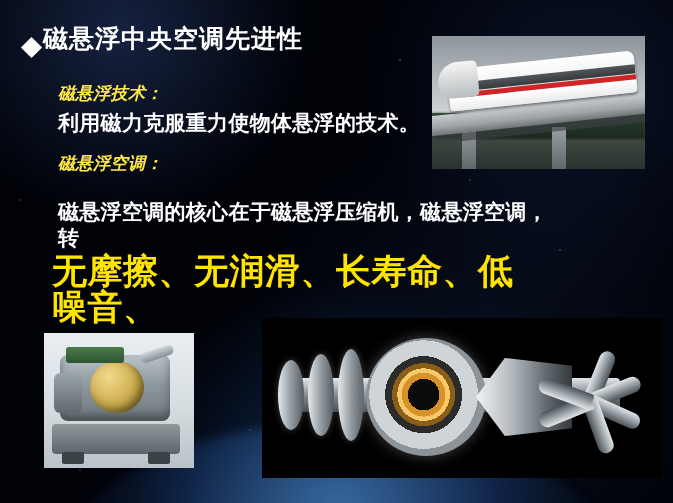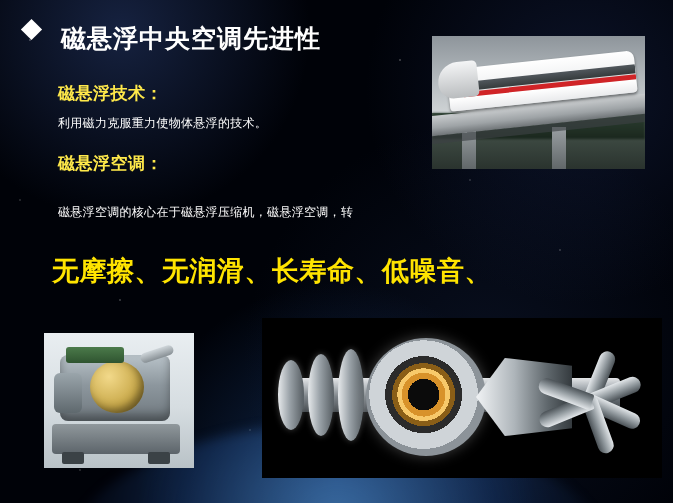--- a/index.html
+++ b/index.html
@@ -55,22 +55,22 @@
     background: radial-gradient(ellipse at 50% 30%, rgba(90,160,230,0.55) 0%, rgba(35,80,150,0.35) 40%, rgba(0,0,0,0) 70%);
     filter: blur(6px);
   }
 
   
   .title-row {
     position: absolute;
     left: 24px;
     top: 22px;
     display: flex;
-    align-items: flex-start;
-    gap: 22px;
+    align-items: flex-end;
+    gap: 4px;
   }
   .diamond {
     width: 15px;
     height: 15px;
     background: #ffffff;
     transform: rotate(45deg);
     flex: 0 0 auto;
   }
   .title-text {
     color: #ffffff;
@@ -81,41 +81,43 @@
   }
 
   
   .heading-y {
     position: absolute;
     color: #ffe94a;
     font-size: 17px;
     font-weight: bold;
     letter-spacing: .5px;
     white-space: nowrap;
+    font-style: italic;
   }
   .para-w {
     position: absolute;
     color: #ffffff;
-    font-size: 12px;
+    font-size: 21px;
     line-height: 26px;
     letter-spacing: .3px;
+    font-weight: bold;
   }
   #h-tech  { left: 58px; top: 82px; }
   #p-tech  { left: 58px; top: 110px; width: 420px; }
   #h-ac    { left: 58px; top: 152px; }
   #p-ac    { left: 58px; top: 199px; width: 500px; }
   #p-ac .indent { display: block; text-indent: 36px; }
 
   .highlight {
     position: absolute;
     left: 52px;
     top: 253px;
     width: 470px;
     color: #ffe400;
-    font-size: 27px;
+    font-size: 35px;
     font-weight: bold;
     line-height: 36px;
     letter-spacing: .5px;
   }
   .highlight .l2 { display: block; text-indent: 36px; }
 
   
   .train {
     position: absolute;
     left: 432px;

